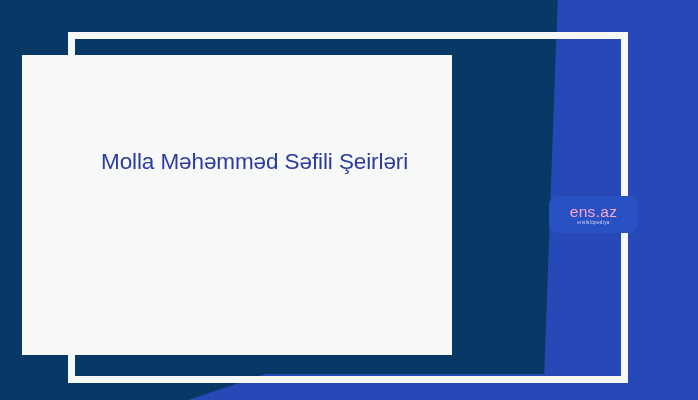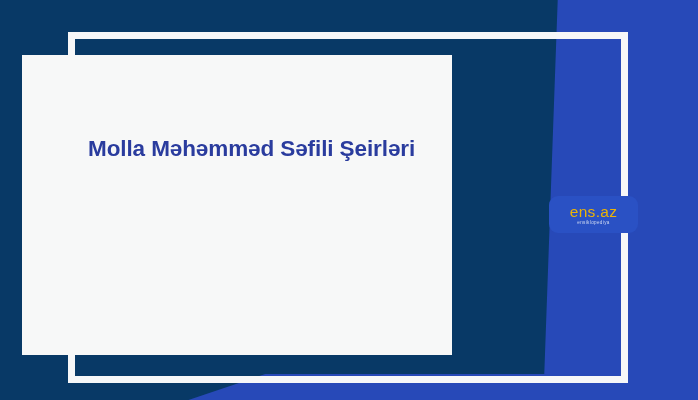--- a/index.html
+++ b/index.html
@@ -63,22 +63,22 @@
     position: absolute;
     left: 66px;
     top: 78px;
     width: 345px;
     color: #2a3c9e;
     font-size: 22.5px;
     line-height: 32px;
     letter-spacing: -0.1px;
   }
   .title-line {
-    margin: 0;
-    font-weight: 700;
+    margin: 13px;
+    font-weight: 400;
   }
   .subtitle-line {
     margin: 0;
     padding-top: 32px;
     font-weight: 400;
   }
 
   
   .logo-badge {
     position: absolute;
@@ -87,21 +87,21 @@
     width: 89px;
     height: 37px;
     background: #2a51c4;
     border-radius: 9px;
     display: flex;
     flex-direction: column;
     align-items: center;
     justify-content: center;
   }
   .logo-mark {
-    color: #eab308;
+    color: #f9a8d4;
     font-size: 15.5px;
     line-height: 15px;
     letter-spacing: 0.3px;
     font-weight: 400;
   }
   .logo-sub {
     color: #cfd9f2;
     font-size: 4.6px;
     line-height: 6px;
     letter-spacing: 0.35px;

